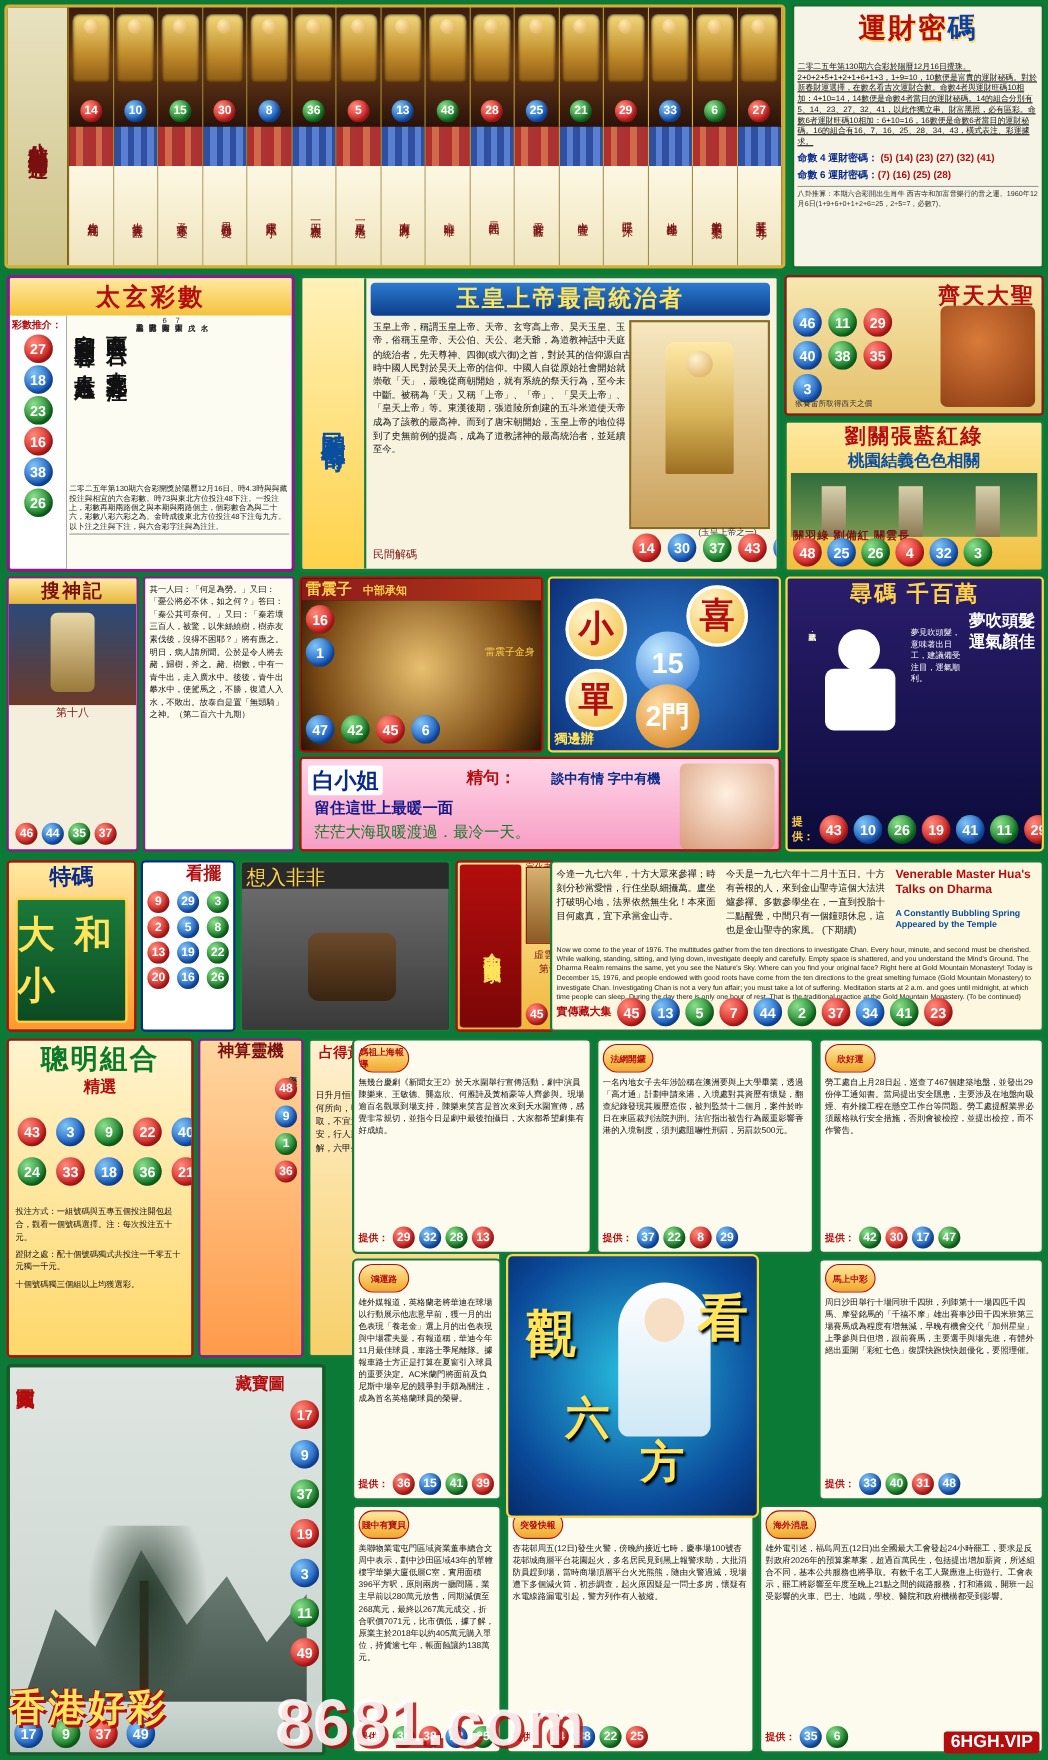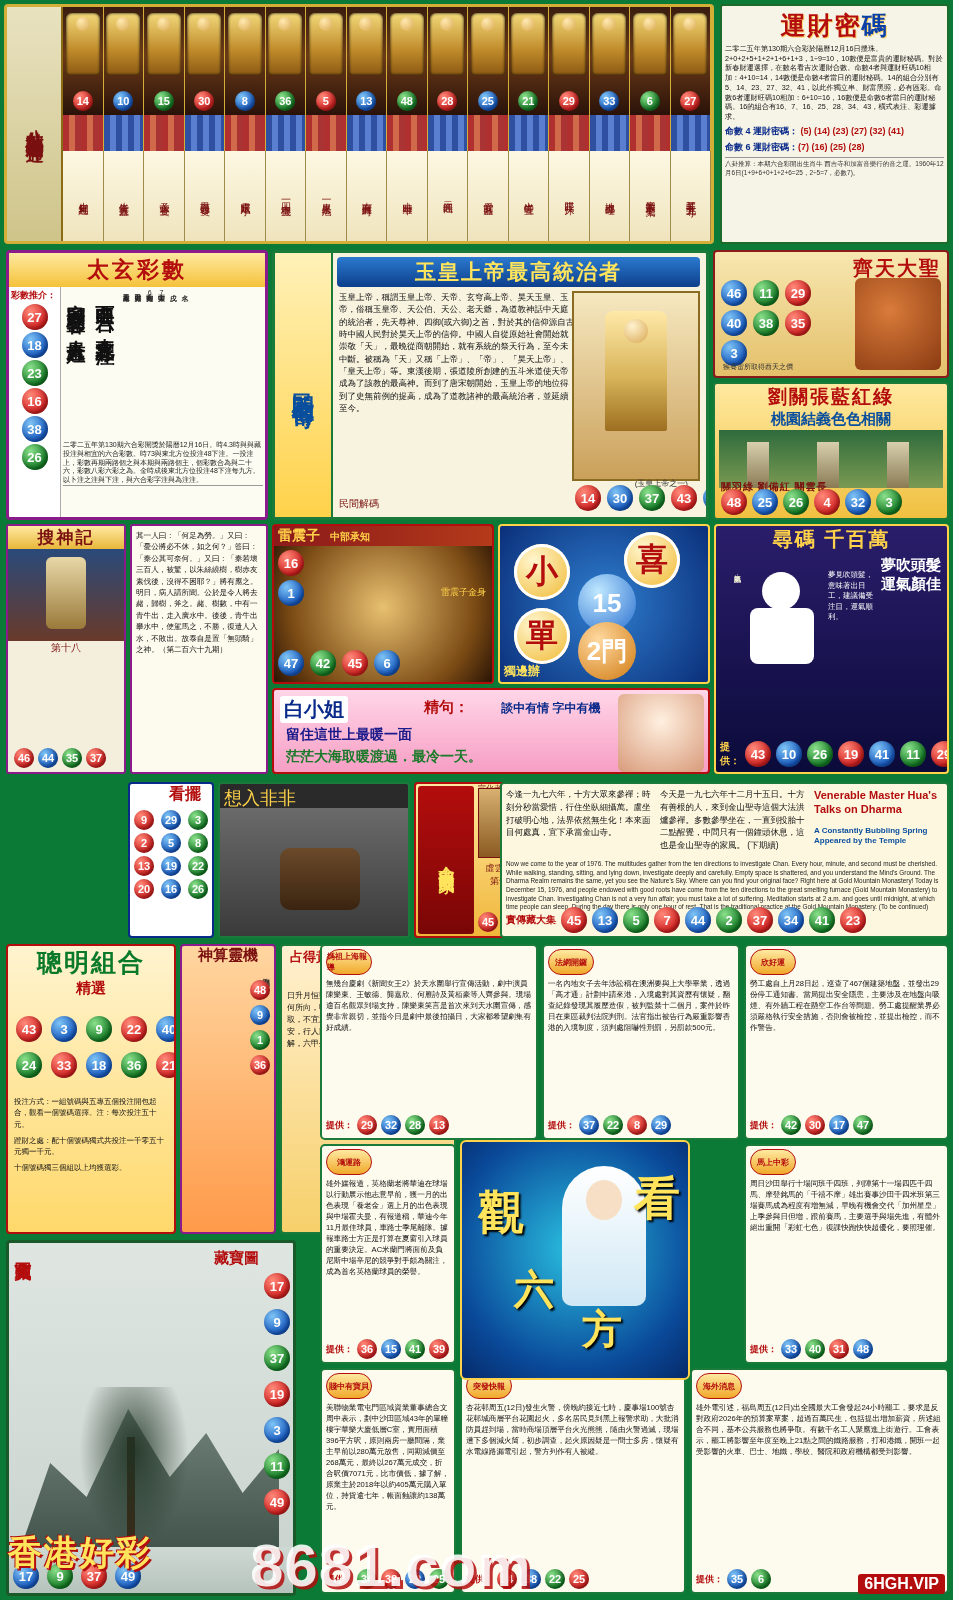--- a/index.html
+++ b/index.html
@@ -74,21 +74,21 @@
   
   #money-code {
     left:720px; top:4px; width:229px; height:240px;
     background:#f6f4e6; border:2px solid #1d6b2a; border-radius:3px; padding:3px;
   }
   #money-code .mc-title {
     text-align:center; font-size:25px; font-weight:bold; color:#b40d0d;
     letter-spacing:2px; text-shadow:1px 1px 0 #ffd76a;
   }
   #money-code .mc-title span.hl { color:#0b3fa8; }
-  #money-code .mc-body { font-size:7.2px; line-height:1.35; color:#111; margin-top:2px; }
+  #money-code .mc-body { font-size:7.2px; line-height:1.35; color:#111; margin-top:14px;text-decoration:underline; }
   #money-code .mc-line { font-size:9px; color:#0a2a8a; font-weight:bold; margin-top:3px; }
   #money-code .mc-line b { color:#b40d0d; }
   #money-code .mc-foot { font-size:6.5px; color:#333; border-top:1px solid #999; margin-top:3px; padding-top:2px; }
 
   
   #taixuan {
     left:6px; top:250px; width:262px; height:270px;
     background:#fff; border:3px solid #8b1a8b; border-radius:4px; overflow:hidden;
   }
   #taixuan .tx-head {
@@ -225,21 +225,21 @@
   #qianbaiwan .qb-prov { color:#ffd24a; font-size:10px; font-weight:bold; }
 
   
   #baixiaojie {
     left:272px; top:688px; width:438px; height:86px;
     background:linear-gradient(180deg,#ffd6e8,#f79ec4); border:2px solid #b40d0d; border-radius:4px; overflow:hidden;
   }
   #baixiaojie .bx-title { position:absolute; left:6px; top:6px; font-size:20px; font-weight:bold; color:#0a2a8a; background:#fff; padding:0 4px; border-radius:3px;}
   #baixiaojie .bx-sub { position:absolute; left:150px; top:8px; font-size:15px; color:#b40d0d; font-weight:bold; }
   #baixiaojie .bx-l1 { position:absolute; left:12px; top:36px; font-size:14px; color:#1a1a8a; font-weight:bold; }
-  #baixiaojie .bx-l2 { position:absolute; left:12px; top:58px; font-size:14px; color:#1a7a2a; font-weight:bold; }
+  #baixiaojie .bx-l2 { position:absolute; left:12px; top:58px; font-size:14px; color:#1a7a2a; font-weight:normal; }
   #baixiaojie .bx-girl { position:absolute; right:4px; top:4px; width:86px; height:78px; border-radius:6px;
     background:radial-gradient(circle at 50% 35%,#fff0e0,#d89a7a); }
 
   
   #temaRow { left:6px; top:782px; width:404px; height:156px; }
   #tema-left {
     position:absolute; left:0; top:0; width:118px; height:156px;
     background:linear-gradient(180deg,#ffe9a0,#ff9a2a); border:2px solid #b40d0d; border-radius:4px; overflow:hidden;
   }
   #tema-left .tl-title { text-align:center; font-size:20px; font-weight:bold; color:#0a2a8a; }
@@ -705,20 +705,24 @@
     <div class="bx-sub">
       <span>精句：</span>
       <span style="font-size:12px; color:#0a2a8a;padding-left:28px;">談中有情  字中有機</span>
     </div>
     <div class="bx-l1">留住這世上最暖一面</div>
     <div class="bx-l2">茫茫大海取暖渡過．最冷一天。</div>
     <div class="bx-girl"></div>
   </div>
 
   <div class="abs" id="temaRow">
+    <div id="tema-left">
+      <div class="tl-title">特碼</div>
+      <div class="tl-box">大  和  小</div>
+    </div>
     <div id="tema-mid">
       <div class="tm-title">看擺</div>
       <div class="tm-grid" id="tema-grid">
           <span class="ball red sm">9</span>
           <span class="ball blue sm">29</span>
           <span class="ball green sm">3</span>
           <span class="ball red sm">2</span>
           <span class="ball blue sm">5</span>
           <span class="ball green sm">8</span>
           <span class="ball red sm">13</span>

